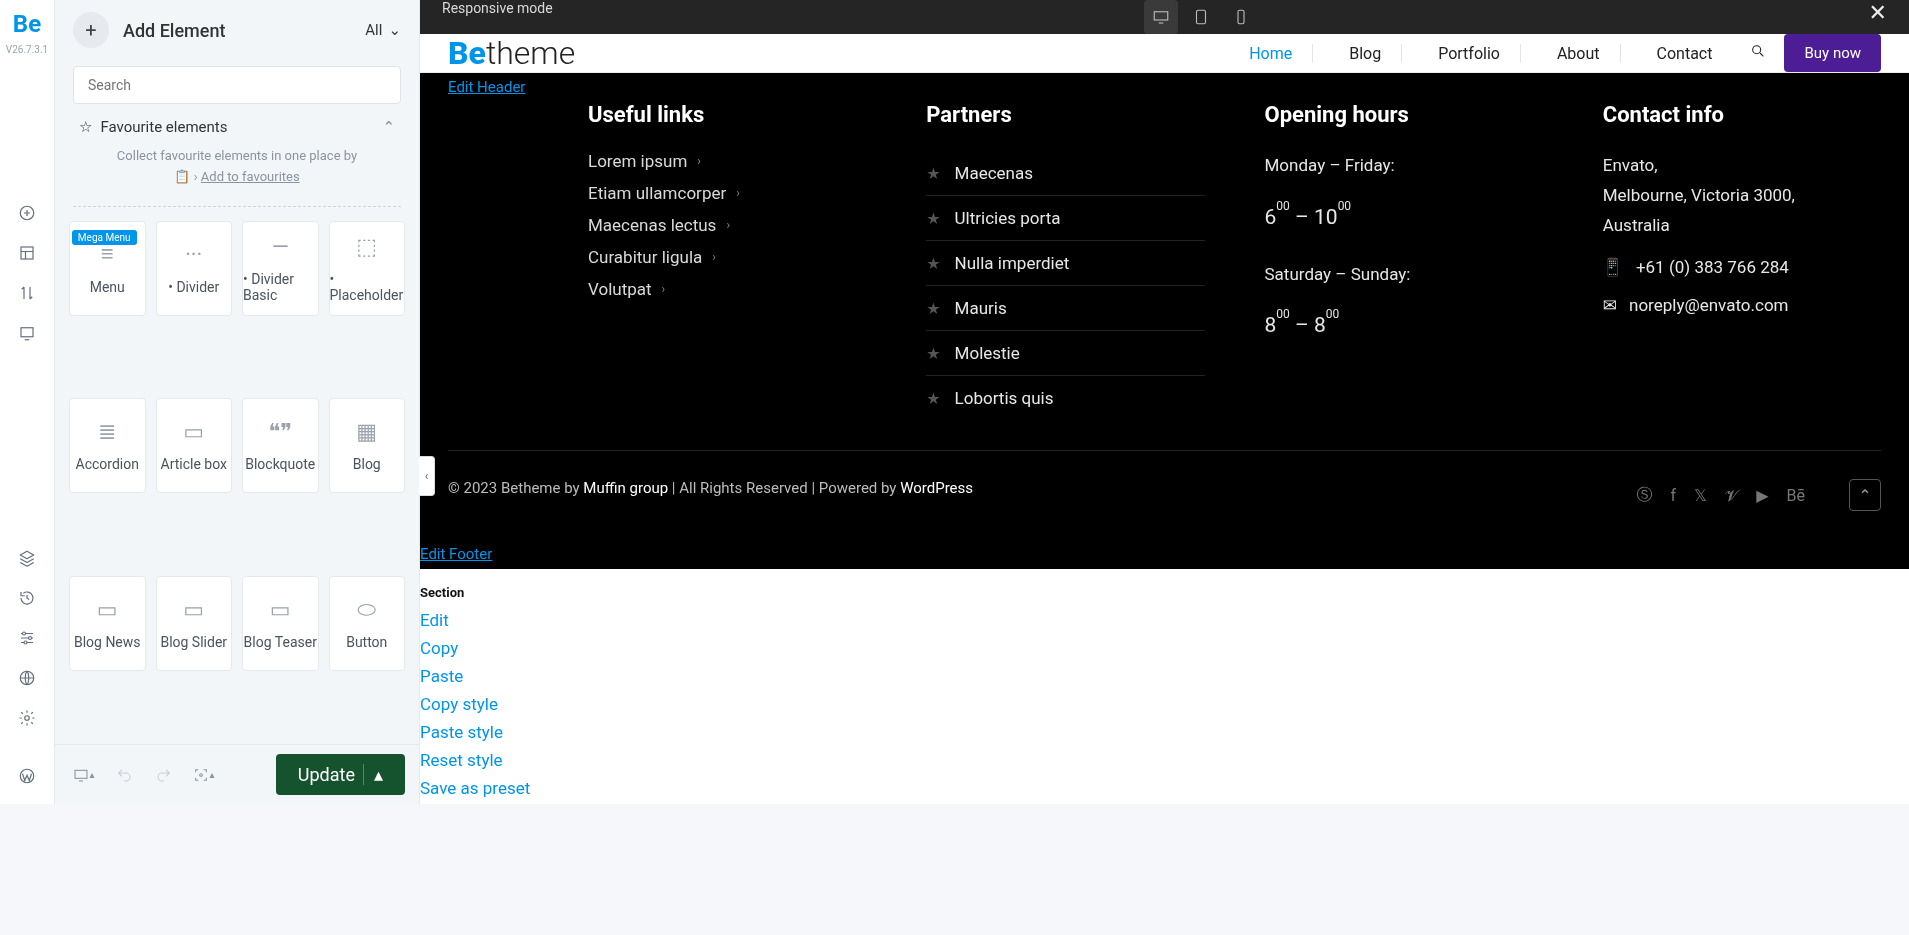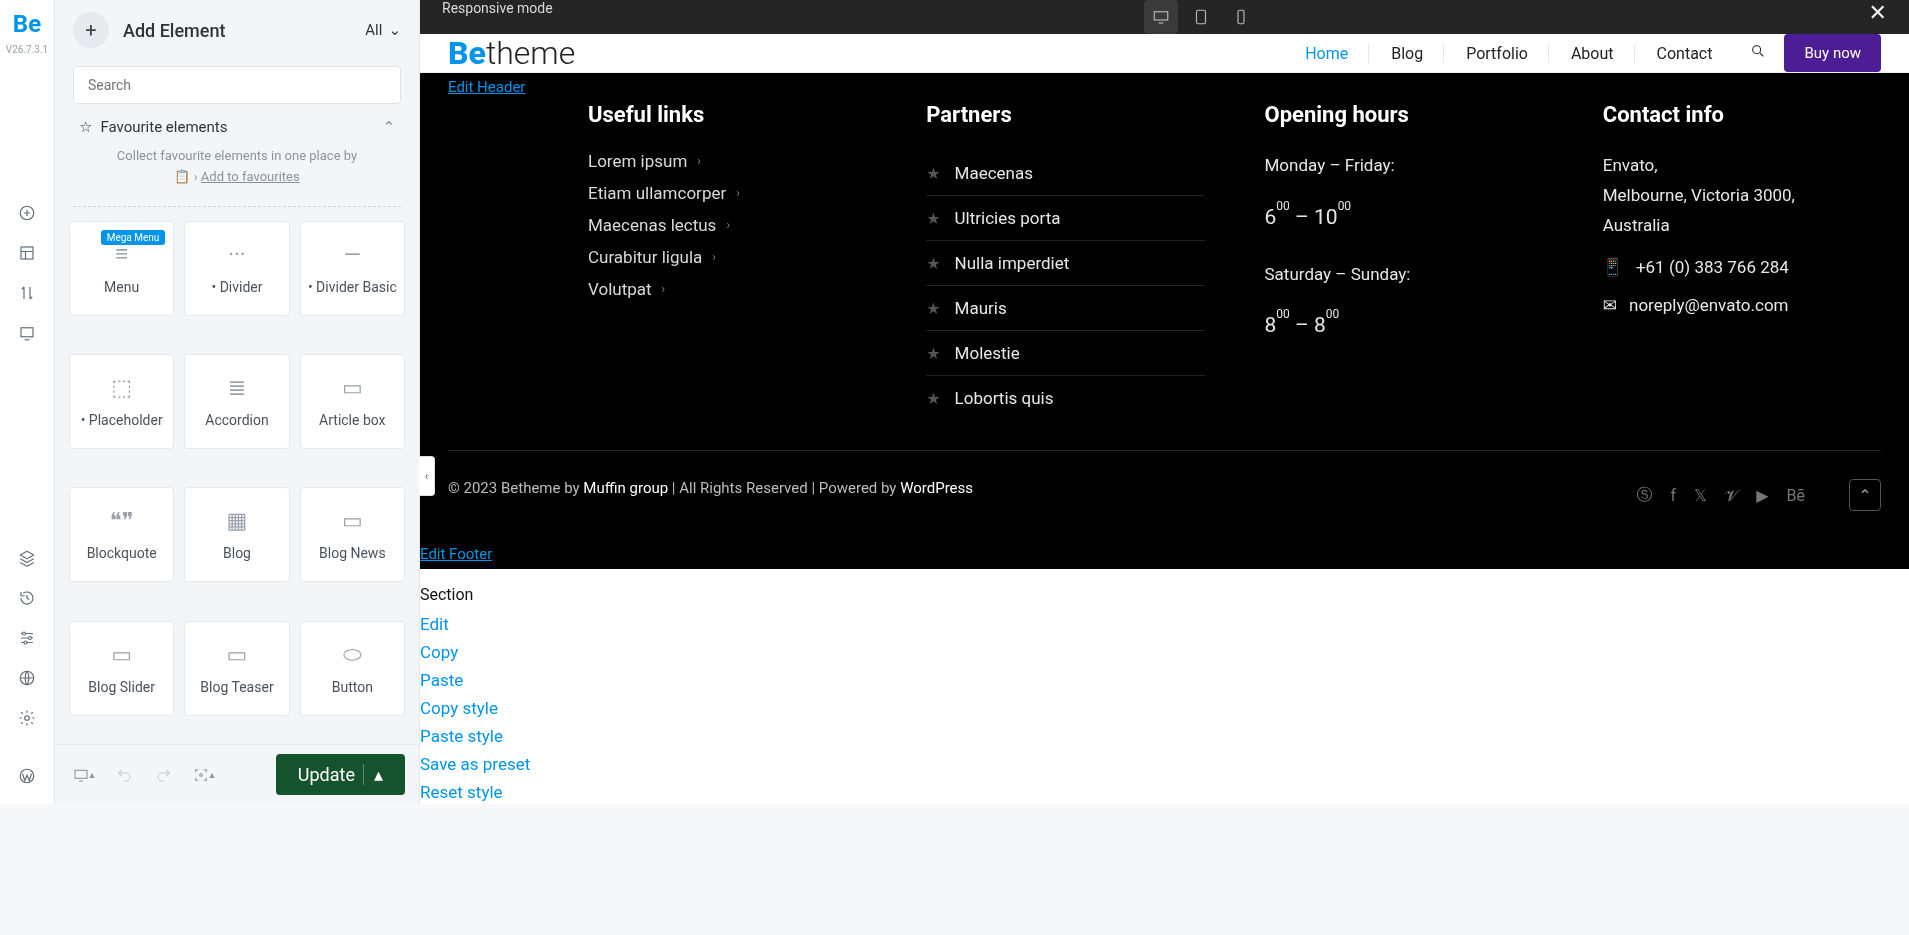--- a/index.html
+++ b/index.html
@@ -19,21 +19,21 @@
 .side-head{display:flex;align-items:center;padding:12px 18px;gap:14px}
 .plus-btn{width:36px;height:36px;border-radius:50%;background:#e6eaef;display:flex;align-items:center;justify-content:center;font-size:20px;color:#444;cursor:pointer}
 .side-head h2{font-size:18px;font-weight:500;color:#333;flex:1}
 .filter{font-size:15px;color:#333;display:flex;align-items:center;gap:6px;cursor:pointer}
 .search{margin:6px 18px 14px;padding:10px 14px;border:1px solid #e0e4e9;border-radius:4px;background:#fff;font-size:14px;color:#888}
 .fav{margin:0 18px;padding:0 6px;display:flex;align-items:center;gap:8px;font-size:15px;color:#333}
 .fav .chev{margin-left:auto;color:#888}
 .fav-note{margin:10px 18px 4px;font-size:13px;color:#8a94a0;text-align:center;line-height:1.6}
 .fav-note a{color:#8a94a0}
 .dash{margin:14px 18px 0;border-top:1px dashed #d0d5db}
-.grid{padding:14px 14px 0;display:grid;grid-template-columns:1fr 1fr 1fr;gap:10px;overflow:auto;flex:1}
+.grid{padding:14px 14px 0;display:grid;grid-template-columns:1fr 1fr 1fr 1fr;gap:10px;overflow:auto;flex:1}
 .card{background:#fff;border:1px solid #e5e8ec;border-radius:4px;height:95px;display:flex;flex-direction:column;align-items:center;justify-content:center;gap:12px;position:relative;cursor:pointer}
 .card .ico{color:#9aa3ad;font-size:22px}
 .card .lbl{font-size:14px;color:#4a535e}
 .card .badge{position:absolute;top:8px;right:8px;background:#0095eb;color:#fff;font-size:10px;padding:2px 6px;border-radius:3px}
 .side-foot{height:60px;border-top:1px solid #e5e8ec;display:flex;align-items:center;padding:0 14px;gap:10px}
 .sf-ico{width:30px;height:30px;display:flex;align-items:center;justify-content:center;color:#8a94a0;cursor:pointer;border-radius:4px}
 .sf-ico.dis{opacity:.4}
 .update{margin-left:auto;background:#14532d;color:#fff;border:none;padding:10px 22px;border-radius:4px;font-size:18px;display:flex;align-items:center;gap:8px;cursor:pointer}
 .update .car{border-left:1px solid rgba(255,255,255,.3);padding-left:10px}
 
@@ -44,21 +44,21 @@
 .dev{width:34px;height:34px;display:flex;align-items:center;justify-content:center;border-radius:4px;cursor:pointer}
 .dev.on{background:#3a3a3a}
 .dev svg{width:18px;height:18px;stroke:#bbb;fill:none;stroke-width:1.5}
 .close{margin-left:20px;font-size:22px;cursor:pointer;color:#eee}
 .collapse{position:absolute;left:-1px;top:456px;width:16px;height:40px;background:#fff;border:1px solid #ddd;border-left:none;border-radius:0 4px 4px 0;display:flex;align-items:center;justify-content:center;font-size:12px;color:#666;cursor:pointer;z-index:5}
 
 
 .sitehead{height:78px;background:#fff;display:flex;align-items:center;padding:0 28px;border-bottom:1px solid #eee}
 .brand{font-size:32px;font-weight:300;color:#222}
 .brand b{font-weight:800;color:#0095eb}
-.navm{margin-left:auto;display:flex;align-items:center;gap:2px}
+.navm{margin-left:auto;display:flex;align-items:center;gap:16px}
 .navm a{padding:0 20px;font-size:16px;color:#222;text-decoration:none;border-right:1px solid #e5e5e5}
 .navm a.act{color:#0095eb}
 .navm a:last-of-type{border-right:none}
 .srch{margin:0 18px;cursor:pointer}
 .buy{background:#4c1d95;color:#fff;padding:10px 20px;border-radius:4px;font-size:15px;text-decoration:none}
 
 
 .foot{background:#000;color:#e7e7e7;padding:0 28px}
 .editlink{color:#0095eb;font-size:15px;display:inline-block}
 .cols{display:flex;gap:60px;padding:10px 0 30px}
@@ -75,21 +75,21 @@
 .ci p{font-size:17px;line-height:1.65;margin-bottom:2px}
 .ci .cl{display:flex;align-items:center;gap:12px;margin-top:18px;font-size:17px}
 .bar{border-top:1px solid #222;padding:28px 0;display:flex;align-items:flex-start;font-size:15px;color:#bcbcbc}
 .bar a{color:#fff;text-decoration:none}
 .soc{margin-left:auto;display:flex;gap:18px;color:#777;align-items:center}
 .soc span{cursor:pointer;font-size:16px}
 .totop{width:32px;height:32px;border:1px solid #555;border-radius:4px;display:flex;align-items:center;justify-content:center;margin-left:26px;cursor:pointer;color:#999}
 
 
 .ctx{padding:10px 0 20px}
-.ctx h4{font-size:16px;font-weight:400;padding:6px 0;color:#111}
+.ctx h4{font-size:13px;font-weight:700;padding:6px 0;color:#111}
 .ctx a{display:block;font-size:17px;color:#0095eb;text-decoration:none;padding:4px 0}
 
 svg.iline{width:16px;height:16px;stroke:currentColor;fill:none;stroke-width:1.6}
 </style>
 </head>
 <body>
 
 <div class="app">
 
   <div class="rail">
@@ -399,20 +399,20 @@
     </div>
 
     <div class="ctx">
       <h4>Section</h4>
       <div id="ctxl">
           <a href="#">Edit</a>
           <a href="#">Copy</a>
           <a href="#">Paste</a>
           <a href="#">Copy style</a>
           <a href="#">Paste style</a>
+          <a href="#">Reset style</a>
           <a href="#">Save as preset</a>
-          <a href="#">Reset style</a>
           <a href="#">Navigator</a>
           <a href="#">Delete</a>
         </div>
     </div>
   </div>
 </div>
 
 </body></html>

